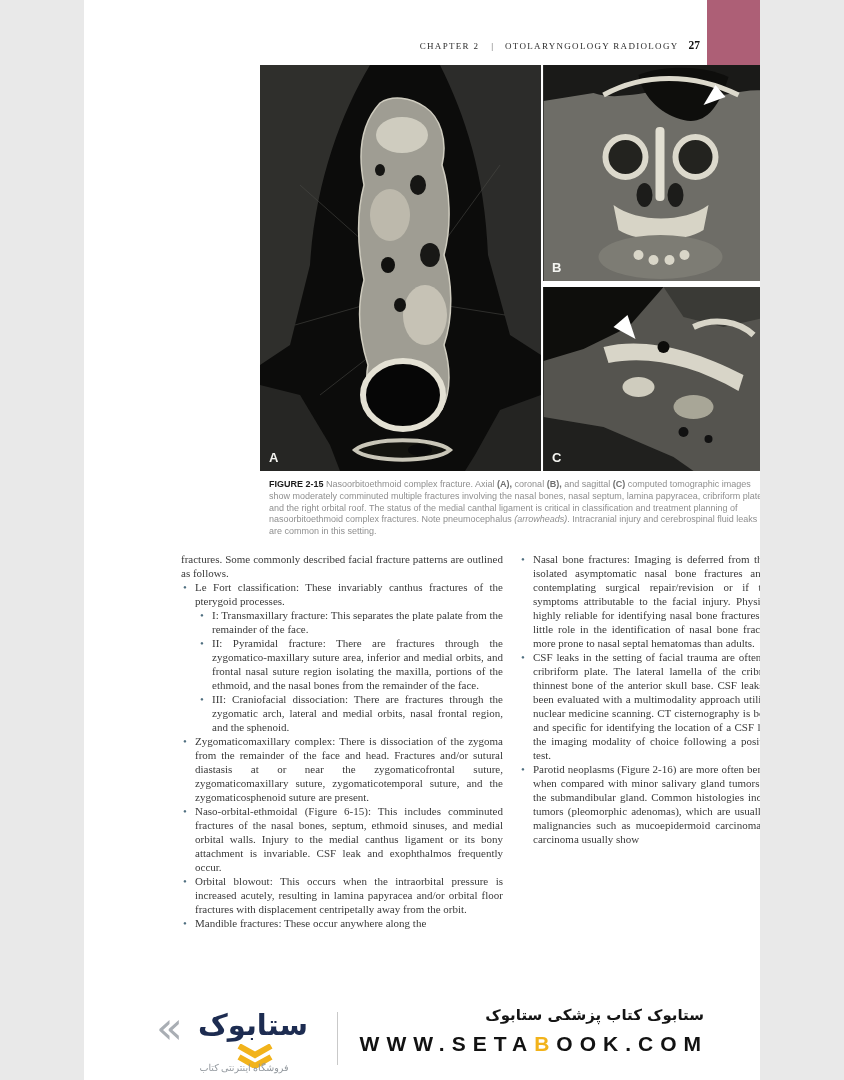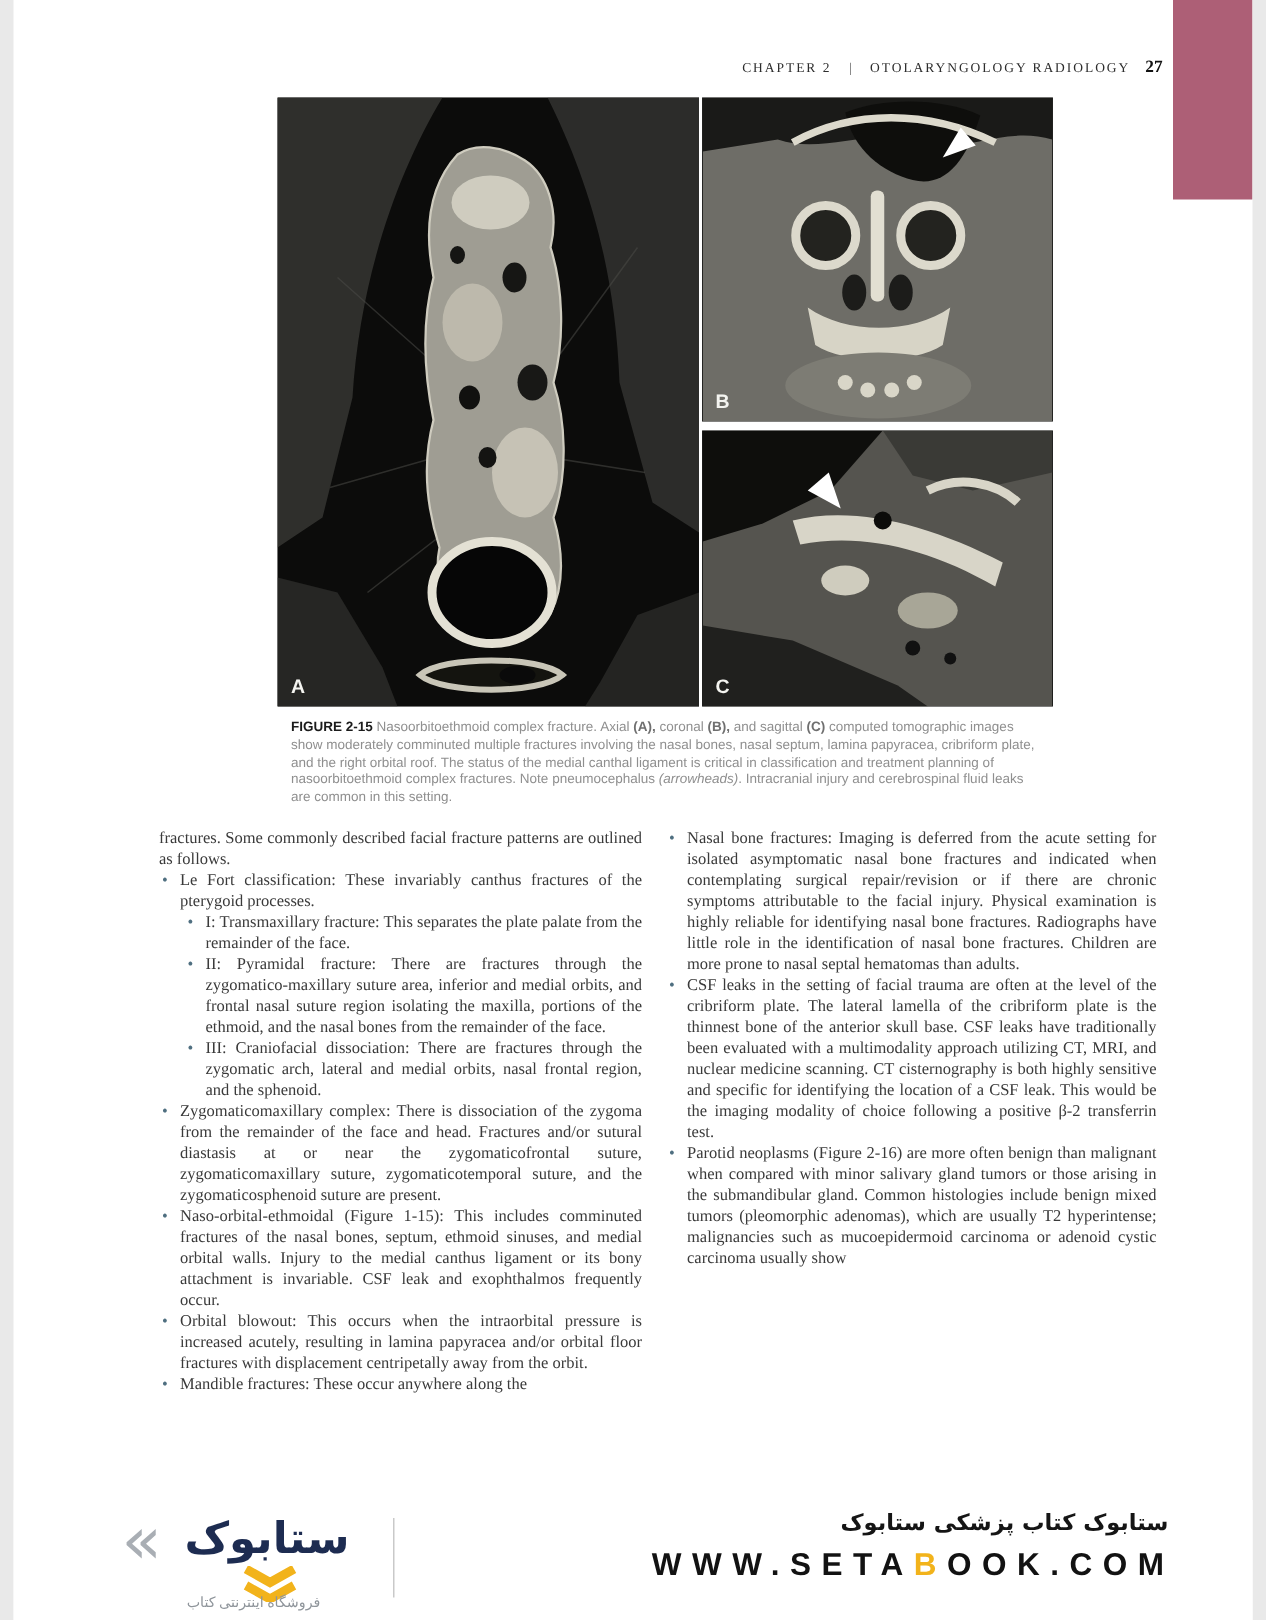--- a/index.html
+++ b/index.html
@@ -1,19 +1,19 @@
 <!DOCTYPE html>
 <html><head>
 <meta charset="utf-8">
 <style>
   * { margin:0; padding:0; box-sizing:border-box; }
   html,body { background:#e9e9e9; }
   body { font-family:"Liberation Serif", serif; }
   .page {
-    position:relative; width:826px; height:1080px; margin:0 auto;
+    position:relative; width:676px; height:1080px; margin:0 auto;
     background:#ffffff; overflow:hidden;
   }
 
   
   .accent-block { position:absolute; top:0; right:0; width:53px; height:133px; background:#ad5f76; }
 
   
   .running-head { position:absolute; top:39px; right:60px; display:flex; align-items:baseline; gap:10px;
     font-family:"Liberation Serif", serif; color:#2d2d2d; }
   .running-head .rh-text { font-size:9px; letter-spacing:1.3px; }
@@ -164,21 +164,21 @@
     <span class="cap-label">FIGURE 2-15</span><span><span> Nasoorbitoethmoid complex fracture. Axial </span><span class="seg-b">(A),</span><span> coronal </span><span class="seg-b">(B),</span><span> and sagittal </span><span class="seg-b">(C)</span><span> computed tomographic images show moderately comminuted multiple fractures involving the nasal bones, nasal septum, lamina papyracea, cribriform plate, and the right orbital roof. The status of the medial canthal ligament is critical in classification and treatment planning of nasoorbitoethmoid complex fractures. Note pneumocephalus </span><span class="seg-i">(arrowheads)</span><span>. Intracranial injury and cerebrospinal fluid leaks are common in this setting.</span></span>
   </div>
 
   <div class="col col-left">
     <div class="bi p"><span>fractures. Some commonly described facial fracture patterns are outlined as follows.</span></div>
     <div class="bi li1"><span class="mk">•</span><span>Le Fort classification: These invariably canthus fractures of the pterygoid processes.</span></div>
     <div class="bi li2"><span class="mk">•</span><span>I: Transmaxillary fracture: This separates the plate palate from the remainder of the face.</span></div>
     <div class="bi li2"><span class="mk">•</span><span>II: Pyramidal fracture: There are fractures through the zygomatico-maxillary suture area, inferior and medial orbits, and frontal nasal suture region isolating the maxilla, portions of the ethmoid, and the nasal bones from the remainder of the face.</span></div>
     <div class="bi li2"><span class="mk">•</span><span>III: Craniofacial dissociation: There are fractures through the zygomatic arch, lateral and medial orbits, nasal frontal region, and the sphenoid.</span></div>
     <div class="bi li1"><span class="mk">•</span><span>Zygomaticomaxillary complex: There is dissociation of the zygoma from the remainder of the face and head. Fractures and/or sutural diastasis at or near the zygomaticofrontal suture, zygomaticomaxillary suture, zygomaticotemporal suture, and the zygomaticosphenoid suture are present.</span></div>
-    <div class="bi li1"><span class="mk">•</span><span>Naso-orbital-ethmoidal (Figure 1-15): This includes comminuted fractures of the nasal bones, septum, ethmoid sinuses, and medial orbital walls. Injury to the medial canthus ligament or its bony attachment is invariable. CSF leak and exophthalmos frequently occur.</span></div>
+    <div class="bi li1"><span class="mk">•</span><span>Naso-orbital-ethmoidal (Figure 6-15): This includes comminuted fractures of the nasal bones, septum, ethmoid sinuses, and medial orbital walls. Injury to the medial canthus ligament or its bony attachment is invariable. CSF leak and exophthalmos frequently occur.</span></div>
     <div class="bi li1"><span class="mk">•</span><span>Orbital blowout: This occurs when the intraorbital pressure is increased acutely, resulting in lamina papyracea and/or orbital floor fractures with displacement centripetally away from the orbit.</span></div>
     <div class="bi li1"><span class="mk">•</span><span>Mandible fractures: These occur anywhere along the</span></div>
   </div>
 
   <div class="col col-right">
     <div class="bi li1"><span class="mk">•</span><span>Nasal bone fractures: Imaging is deferred from the acute setting for isolated asymptomatic nasal bone fractures and indicated when contemplating surgical repair/revision or if there are chronic symptoms attributable to the facial injury. Physical examination is highly reliable for identifying nasal bone fractures. Radiographs have little role in the identification of nasal bone fractures. Children are more prone to nasal septal hematomas than adults.</span></div>
     <div class="bi li1"><span class="mk">•</span><span>CSF leaks in the setting of facial trauma are often at the level of the cribriform plate. The lateral lamella of the cribriform plate is the thinnest bone of the anterior skull base. CSF leaks have traditionally been evaluated with a multimodality approach utilizing CT, MRI, and nuclear medicine scanning. CT cisternography is both highly sensitive and specific for identifying the location of a CSF leak. This would be the imaging modality of choice following a positive β-2 transferrin test.</span></div>
     <div class="bi li1"><span class="mk">•</span><span>Parotid neoplasms (Figure 2-16) are more often benign than malignant when compared with minor salivary gland tumors or those arising in the submandibular gland. Common histologies include benign mixed tumors (pleomorphic adenomas), which are usually T2 hyperintense; malignancies such as mucoepidermoid carcinoma or adenoid cystic carcinoma usually show</span></div>
   </div>
 

